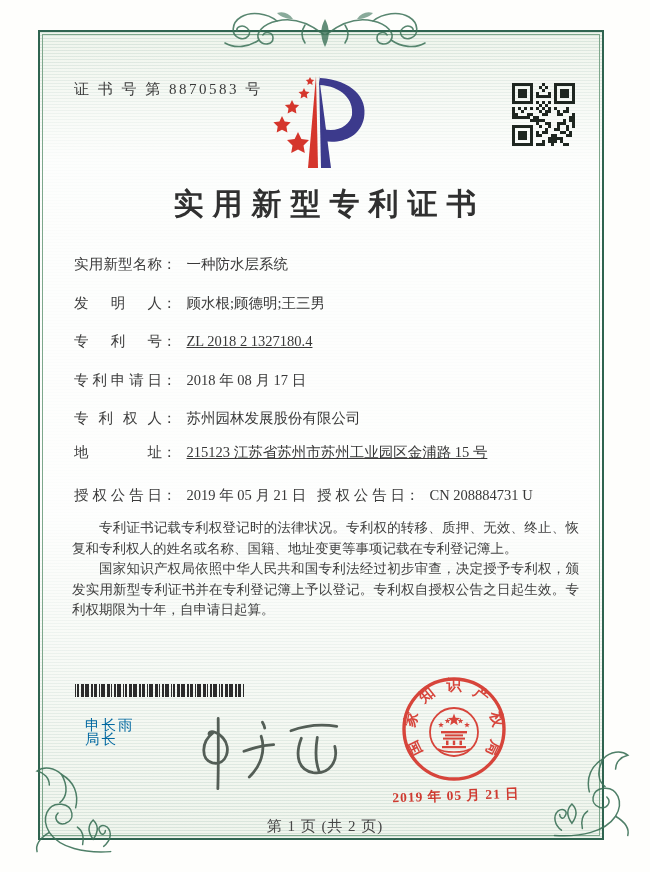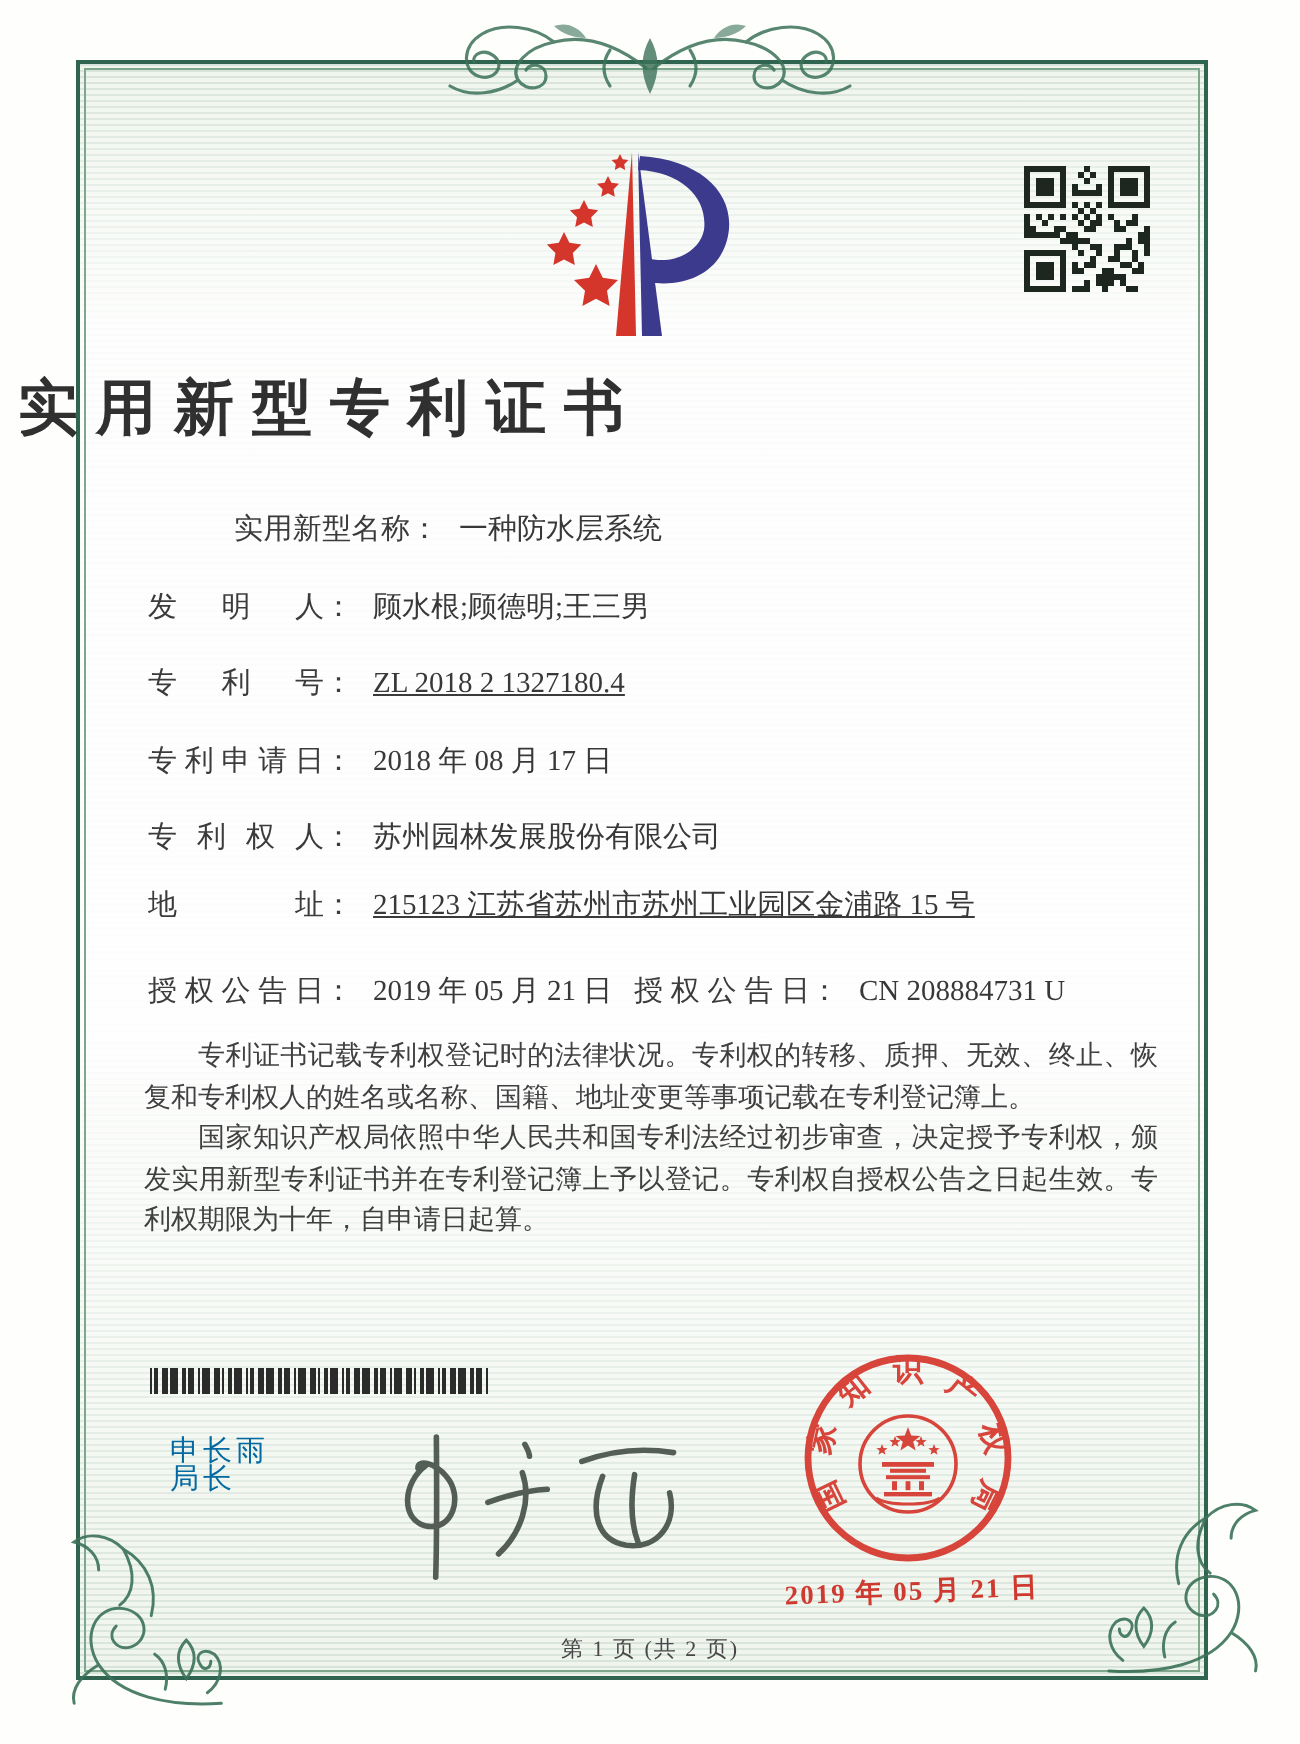--- a/index.html
+++ b/index.html
@@ -16,38 +16,38 @@
       linear-gradient(180deg, rgba(255,255,255,0) 0%, rgba(255,255,255,.88) 16%,
         rgba(255,255,255,.92) 60%, rgba(255,255,255,.25) 88%, rgba(255,255,255,0) 100%),
       repeating-linear-gradient(180deg, rgba(116,160,132,.28) 0 1px, rgba(238,244,235,.9) 1px 3px);
   }
   .frame-inner{
     position:absolute;left:2px;top:2px;right:2px;bottom:2px;
     border:1px solid #7ea78c;
   }
   .abs{position:absolute;}
   .cert-number{left:74px;top:80px;font-size:15px;letter-spacing:2.5px;color:#3a3a3a;}
-  .title{left:0;right:0;top:184px;font-size:30px;font-weight:bold;
+  .title{left:0;right:0;top:184px;text-align:center;font-size:30px;font-weight:bold;
          letter-spacing:9px;color:#303030;text-indent:9px;}
   .field-row{left:74px;height:20px;font-size:14.5px;white-space:nowrap;}
   .field-label{display:inline-block;width:88px;text-align:justify;text-align-last:justify;
                vertical-align:top;color:#3b3b3b;}
   .field-colon{display:inline-block;margin-right:10px;}
   .field-value{color:#383838;}
   .grant-second{position:absolute;left:243px;top:0;white-space:nowrap;}
   .body-text{left:72px;top:518px;width:507px;font-size:13.5px;line-height:20.5px;
              text-align:justify;color:#404040;}
   .body-text p{margin:0;text-indent:2em;}
   .barcode{left:75px;top:684px;}
   .signer{left:85px;font-size:14.5px;color:#0369a1;letter-spacing:2px;}
   .signature{left:180px;top:710px;}
   .seal{left:391px;top:666px;opacity:.92;}
   .seal-date{left:386px;top:787px;width:140px;text-align:center;font-size:13.5px;
              font-weight:bold;color:#cf3a30;letter-spacing:1px;transform:rotate(-2deg);}
-  .footer-page{left:0;right:0;top:817px;text-align:center;font-size:11px;color:#474747;letter-spacing:1px;}
+  .footer-page{left:0;right:0;top:817px;text-align:center;font-size:15px;color:#474747;letter-spacing:1px;}
   .qr{left:512px;top:83px;}
   .logo{left:256px;top:70px;}
   .flourish{left:205px;top:5px;}
   .orn-br{left:537px;top:744px;}
   .orn-bl{left:30px;top:764px;}
 </style>
 </head>
 <body>
 
 <div class="page">
@@ -61,20 +61,21 @@
       <path d="M118,29 C104,18 88,12 72,16 C58,19 50,28 54,35 C58,41 68,40 68,33 C68,27 60,26 58,30"></path>
       <path d="M72,16 C62,8 46,6 36,12 C26,18 26,30 34,33 C42,36 48,28 42,23 C37,19 31,22 32,26"></path>
       <path d="M54,35 C44,42 30,44 20,38"></path>
       <path d="M88,14 C84,8 78,6 72,8 C76,12 82,14 88,14 Z" fill="#3c7258" stroke="none" opacity="0.7"></path>
       <path d="M100,20 C96,26 96,32 100,38"></path>
     </g>
     <use href="#flhalf" transform="translate(240,0) scale(-1,1)"></use>
     <path d="M120,14 C115,23 115,32 120,42 C125,32 125,23 120,14 Z" fill="#3c7258" opacity="0.8" stroke="none"></path>
   </svg>
 
+  <div class="abs cert-number">证 书 号 第 8870583 号</div>
 
   <svg class="abs logo" width="132" height="104" viewBox="0 0 132 104">
     <path d="M60,6 L52,98 L62,98 Z" fill="#d5362c"></path>
     <path d="M63,6 L65,98 L75,98 Z" fill="#3c3a8c"></path>
     <path d="M64,8 C96,10 112,28 108,48 C104,68 84,74 68,71 L67,59
              C82,63 94,55 96,45 C98,30 86,16 63,15 Z" fill="#3c3a8c"></path>
     <g fill="#d5362c">
       <path d="M42,62 l3.4,6.9 7.6,1.1 -5.5,5.4 1.3,7.6 -6.8,-3.6 -6.8,3.6 1.3,-7.6 -5.5,-5.4 7.6,-1.1 Z"></path>
       <path d="M26,46 l2.7,5.4 6,0.9 -4.3,4.2 1,6 -5.4,-2.8 -5.3,2.8 1,-6 -4.3,-4.2 6,-0.9 Z"></path>
       <path d="M36,30 l2.2,4.4 4.9,0.7 -3.5,3.5 0.8,4.9 -4.4,-2.3 -4.4,2.3 0.9,-4.9 -3.6,-3.5 4.9,-0.7 Z"></path>
@@ -285,21 +286,21 @@
       <rect x="6" y="60" width="3" height="3" fill="#1e2620"></rect>
       <rect x="9" y="60" width="3" height="3" fill="#1e2620"></rect>
       <rect x="12" y="60" width="3" height="3" fill="#1e2620"></rect>
       <rect x="15" y="60" width="3" height="3" fill="#1e2620"></rect>
       <rect x="18" y="60" width="3" height="3" fill="#1e2620"></rect>
     </svg>
 
   <div class="abs title">实用新型专利证书</div>
 
   <div id="fields-container">
-      <div class="abs field-row" style="top: 255px; margin-left: 43px;">
+      <div class="abs field-row" style="top: 255px;">
     <span class="field-label">实用新型名称</span><span class="field-colon">：</span><span class="field-value">一种防水层系统</span>
   </div>
       <div class="abs field-row" style="top: 293.5px;">
     <span class="field-label">发明人</span><span class="field-colon">：</span><span class="field-value">顾水根;顾德明;王三男</span>
   </div>
       <div class="abs field-row" style="top: 332px; text-decoration: underline;">
     <span class="field-label">专利号</span><span class="field-colon">：</span><span class="field-value">ZL 2018 2 1327180.4</span>
   </div>
       <div class="abs field-row" style="top: 370.5px;">
     <span class="field-label">专利申请日</span><span class="field-colon">：</span><span class="field-value">2018 年 08 月 17 日</span>

